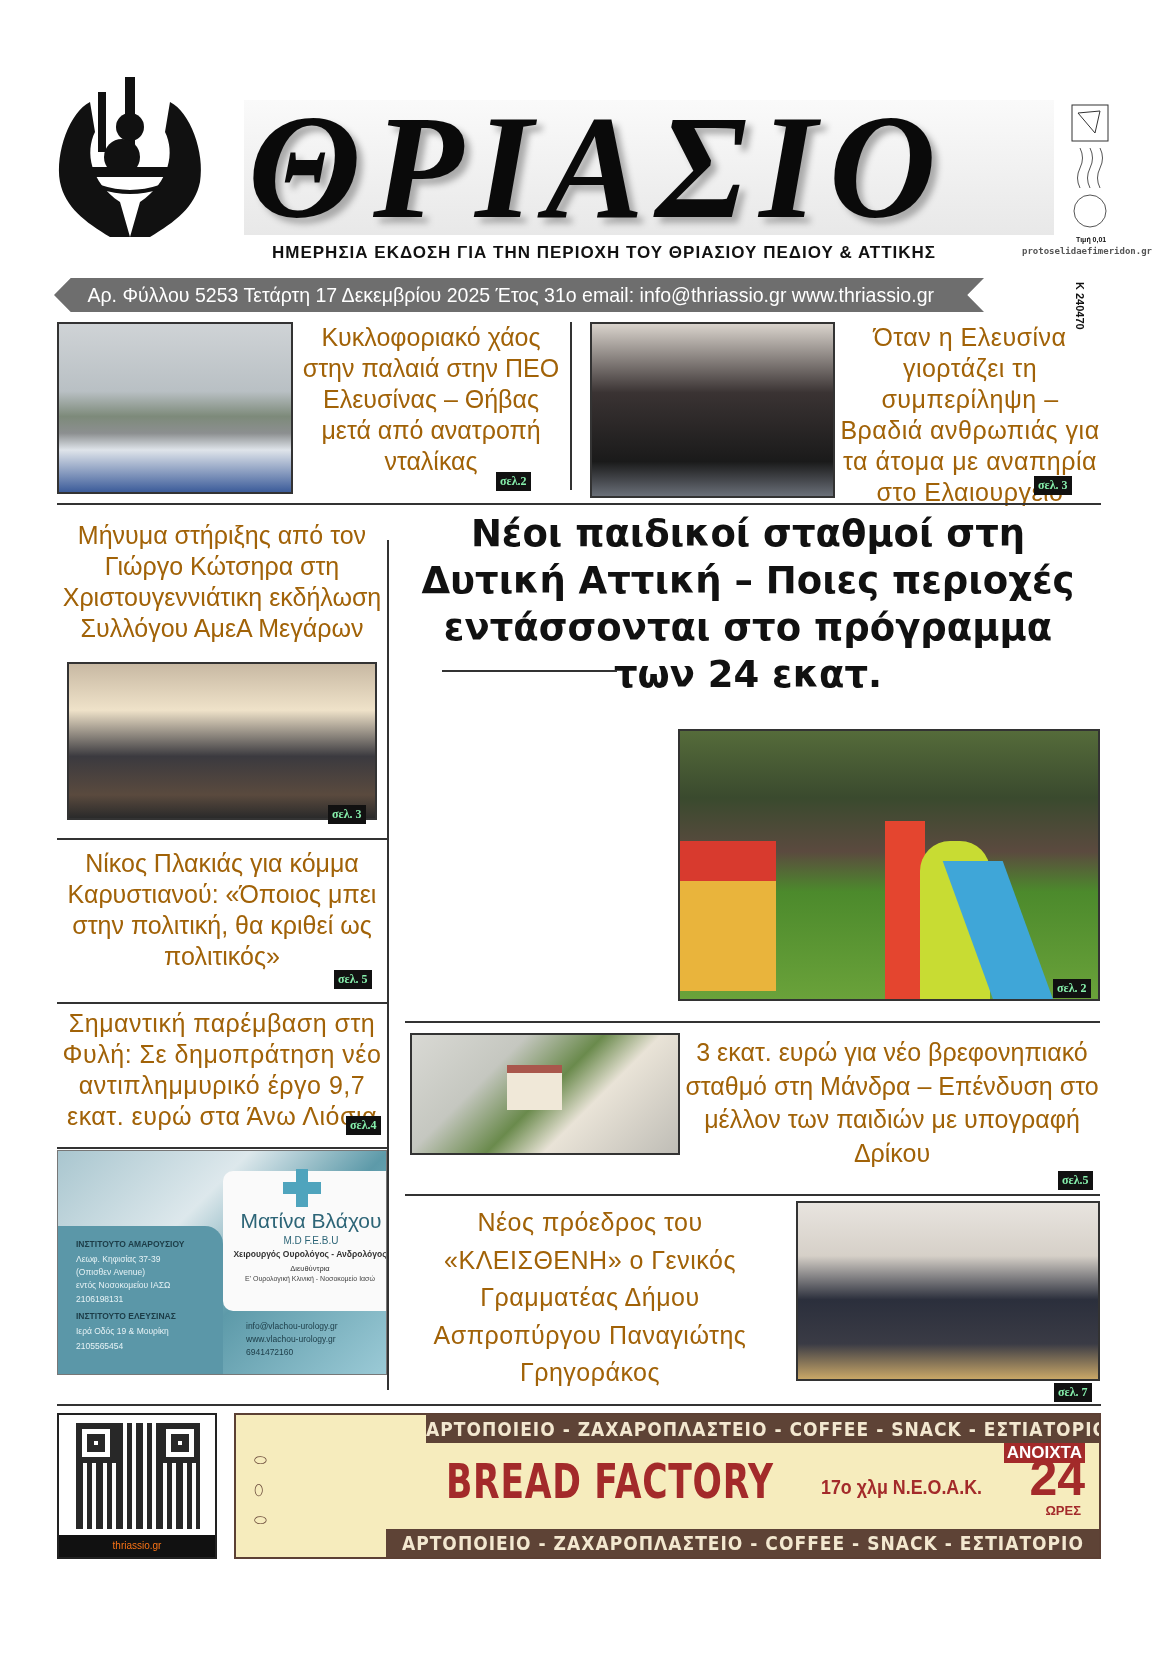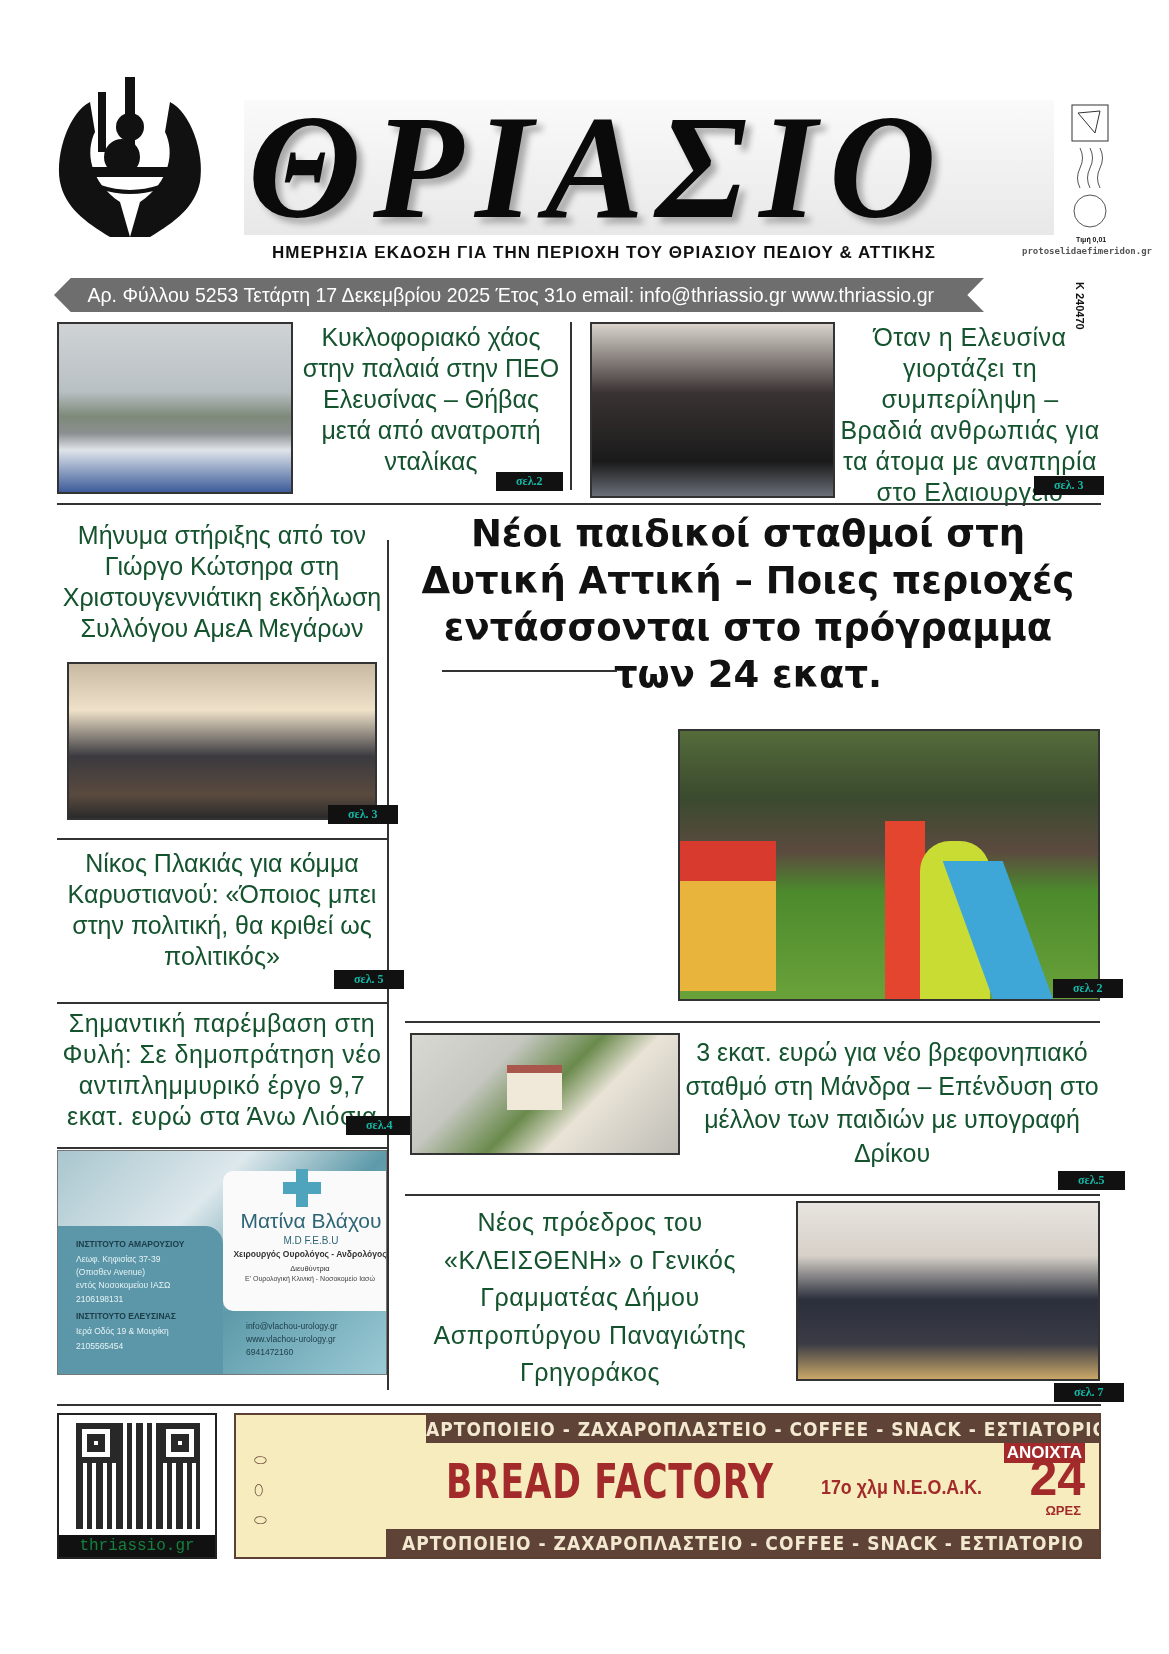--- a/index.html
+++ b/index.html
@@ -12,22 +12,22 @@
   .title { left: 248px; top: 92px; font-family: "Liberation Serif", serif; font-weight: bold; font-style: italic; font-size: 148px; letter-spacing: 12px; line-height: 150px; color: #0a0a0a; text-shadow: 6px 6px 6px #aaa; white-space: nowrap; }
   .subtitle { left: 272px; top: 243px; font-weight: bold; font-size: 17px; letter-spacing: 1px; white-space: nowrap; }
   .stamp { left: 1070px; top: 103px; width: 40px; height: 130px; }
   .price { left: 1076px; top: 236px; font-size: 7px; font-weight: bold; }
   .watermark { left: 1022px; top: 246px; font-size: 9px; font-weight: bold; color: #555; font-family: "DejaVu Sans Mono", monospace; }
   .ribbon { left: 54px; top: 278px; width: 1000px; height: 34px; background: #6e6e6e; clip-path: polygon(18px 0,100% 0,calc(100% - 18px) 50%,100% 100%,18px 100%,0 50%); color: #fff; font-size: 21px; line-height: 34px; padding-left: 36px; white-space: nowrap; font-family: "Liberation Sans", sans-serif; transform: scaleX(0.93); transform-origin: left; }
   .vcode { left: 1074px; top: 282px; font-size: 11px; font-weight: bold; writing-mode: vertical-rl; }
 
   
   .photo { border: 2px solid #333; overflow: hidden; }
-  .page-ref { background: #111; color: #14b8a6; font-family: "Liberation Serif", serif; font-weight: bold; font-size: 12px; padding: 2px 20px; display: inline-block; text-align: center; }
-  .hl { text-align: center; font-size: 25px; line-height: 31px; color: #14532d; }
+  .page-ref { background: #111; color: #86efac; font-family: "Liberation Serif", serif; font-weight: bold; font-size: 12px; padding: 2px 4px; display: inline-block; text-align: center; }
+  .hl { text-align: center; font-size: 25px; line-height: 31px; color: #a16207; }
   .rule-h { height: 2px; background: #333; }
   .rule-v { width: 2px; background: #333; }
 
   
   .p1 { left: 57px; top: 322px; width: 236px; height: 172px; background: linear-gradient(180deg,#cfd3d6 0%,#b9c0c4 40%,#7d8a7a 55%,#8c8f90 65%,#dfe4ea 75%,#3c5c9a 100%); }
   .h1 { left: 300px; top: 322px; width: 262px; }
   .r1 { left: 496px; top: 472px; }
   .vline1 { left: 570px; top: 322px; height: 168px; }
   .p2 { left: 590px; top: 322px; width: 245px; height: 176px; background: linear-gradient(180deg,#d9d3cc 0%,#3a3333 40%,#1a1a1a 80%,#6a6f78 100%); }
   .h2 { left: 840px; top: 322px; width: 260px; letter-spacing: 0.5px; }
@@ -87,21 +87,21 @@
   .hr-bottom { left: 57px; top: 1404px; width: 1044px; }
 
   
   .qr { left: 57px; top: 1413px; width: 160px; height: 146px; border: 2px solid #222; background: #fff; }
   .qr-grid { position: absolute; left: 17px; top: 8px; width: 124px; height: 106px; background:
      repeating-linear-gradient(90deg,#111 0 7px,#fff 7px 11px,#111 11px 16px,#fff 16px 20px),
      #111; opacity: 0.9; }
   .qr-grid:before, .qr-grid:after { content: ""; position: absolute; width: 28px; height: 28px; border: 6px solid #111; background: #fff; box-shadow: inset 0 0 0 5px #fff, inset 0 0 0 12px #111; }
   .qr-grid:before { left: 0; top: 0; }
   .qr-grid:after { right: 0; top: 0; }
-  .qr-label { position: absolute; left: 0; bottom: 0; width: 100%; height: 22px; background: #111; color: #15803d; text-align: center; font-size: 16px; line-height: 22px; font-family: Liberation Mono, monospace; }
+  .qr-label { position: absolute; left: 0; bottom: 0; width: 100%; height: 22px; background: #111; color: #f97316; text-align: center; font-size: 10px; line-height: 22px; }
 
   .bread { left: 234px; top: 1413px; width: 867px; height: 146px; background: #f6ecbd; border: 2px solid #5c4034; overflow: hidden; }
   .bread-band { position: absolute; left: 190px; width: 680px; height: 28px; background: #5e4336; color: #f3e8d0; font-weight: bold; font-size: 19px; line-height: 28px; letter-spacing: 1px; text-align: right; padding-right: 22px; white-space: nowrap; font-family: "DejaVu Sans Condensed","DejaVu Sans", sans-serif; }
   .bread-band.top { top: 0; }
   .bread-band.bottom { bottom: 0; left: 150px; width: 720px; }
   .bread-circle { position: absolute; left: 58px; top: 4px; width: 130px; height: 132px; border-radius: 50%; border: 7px solid #a32a2a; background: #fff; }
   .bread-circle-icon { position: absolute; left: 32px; top: 22px; width: 55px; height: 50px; background: linear-gradient(#c8c9cc,#9b9da3); clip-path: polygon(0 40%,25% 20%,25% 40%,50% 20%,50% 0,62% 0,62% 20%,75% 0,88% 0,88% 40%,100% 40%,100% 100%,0 100%); }
   .bread-circle-text { position: absolute; left: 0; top: 76px; width: 100%; text-align: center; font-family: "Liberation Serif", serif; font-weight: bold; color: #a32a2a; font-size: 13px; line-height: 14px; }
   .bread-beans { position: absolute; left: 18px; top: 30px; color: #6a4a3a; font-size: 15px; line-height: 30px; }
   .bread-name { position: absolute; left: 210px; top: 38px; font-family: "DejaVu Sans", sans-serif; font-weight: bold; font-size: 48px; color: #a32a2a; transform: scaleX(0.72); transform-origin: left; letter-spacing: 1px; white-space: nowrap; }

